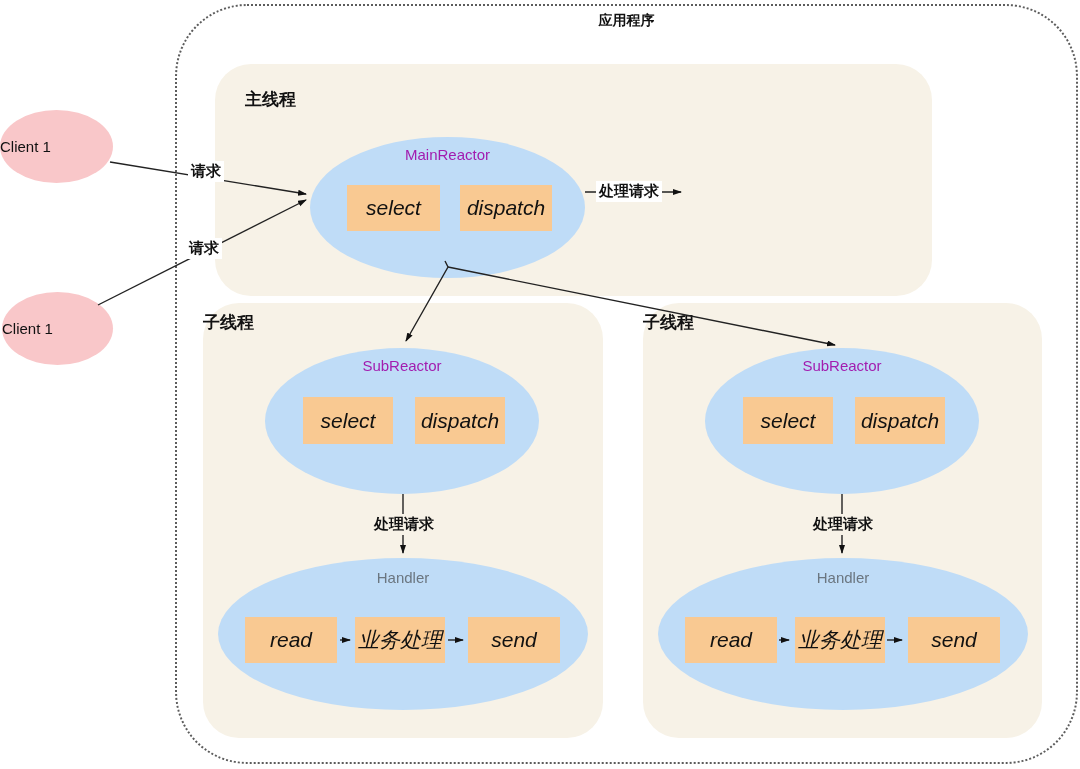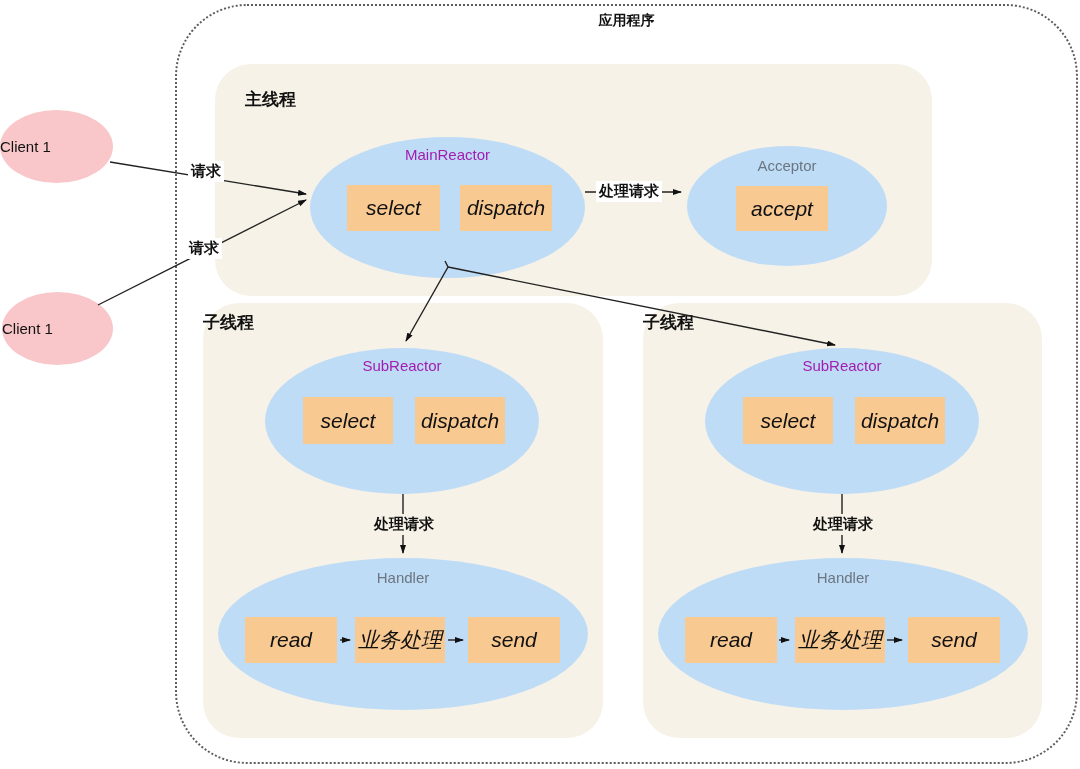--- a/index.html
+++ b/index.html
@@ -71,24 +71,20 @@
 
   <div id="main-thread-box" class="abs thread-box">
     <div id="main-thread-title" class="thread-title">主线程</div>
 
     <div class="ellipse" style="left:95px;top:73px;width:275px;height:141px;">
       <div class="ellipse-title title-dark">MainReactor</div>
       <div class="op-box" style="left:37px;top:48px;width:93px;height:46px;line-height:46px;">select</div>
       <div class="op-box" style="left:150px;top:48px;width:92px;height:46px;line-height:46px;">dispatch</div>
     </div>
 
-    <div class="ellipse" style="left:472px;top:82px;width:200px;height:120px;">
-      <div class="ellipse-title title-gray">Acceptor</div>
-      <div class="op-box" style="left:49px;top:40px;width:92px;height:45px;line-height:45px;">accept</div>
-    </div>
   </div>
 
   <div id="sub-thread-box-0" class="abs thread-box">
     <div class="thread-title sub-thread-title">子线程</div>
 
     <div class="ellipse" style="left:62px;top:45px;width:274px;height:146px;">
       <div class="ellipse-title title-dark">SubReactor</div>
       <div class="op-box" style="left:38px;top:49px;width:90px;height:47px;line-height:47px;">select</div>
       <div class="op-box" style="left:150px;top:49px;width:90px;height:47px;line-height:47px;">dispatch</div>
     </div>

